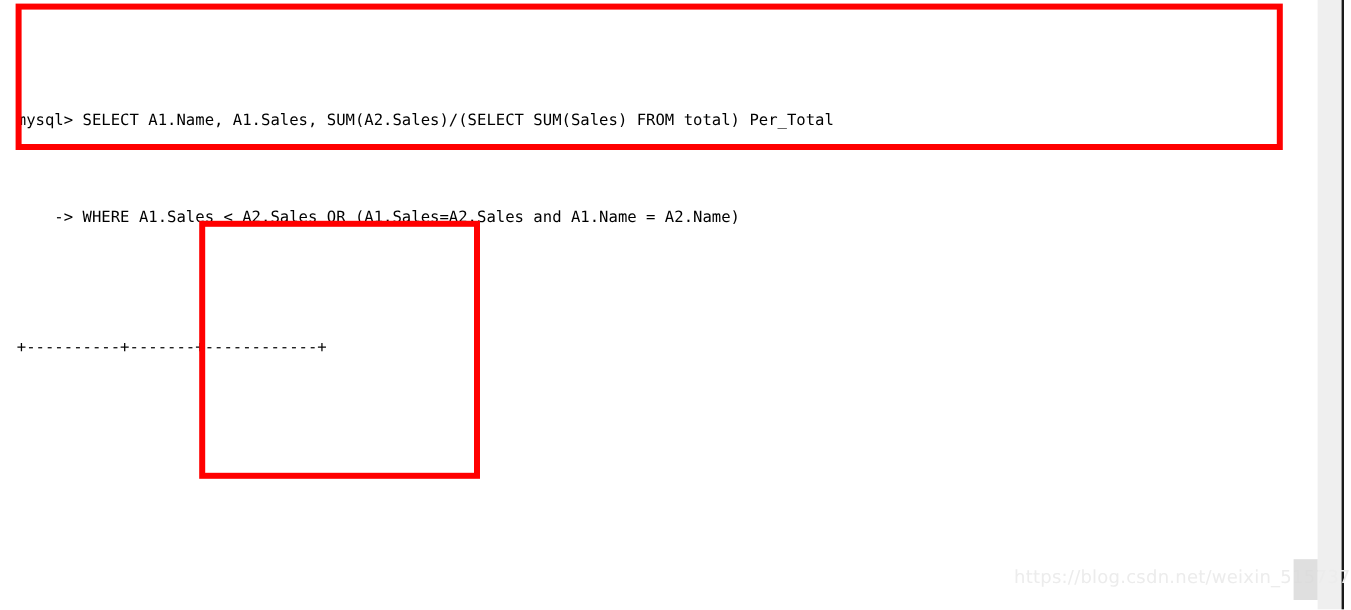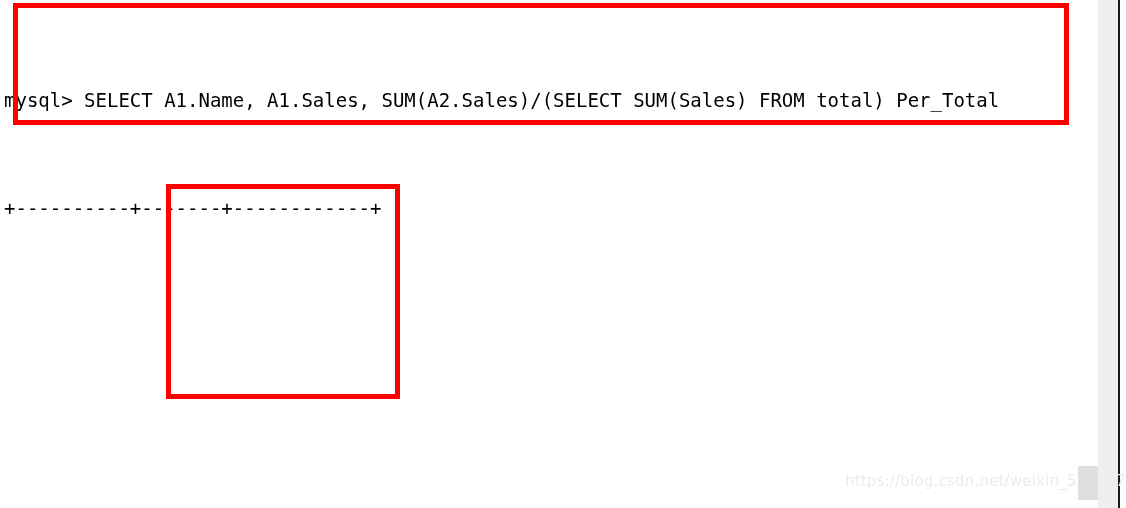--- a/index.html
+++ b/index.html
@@ -11,28 +11,28 @@
     width: 1126px;
     height: 508px;
     position: relative;
     overflow: hidden;
     font-family: "DejaVu Sans Mono", "Liberation Mono", monospace;
   }
 
   
   #terminal {
     position: absolute;
-    left: 4px;
+    left: 14px;
     top: 0;
     width: 1098px;
     height: 508px;
     background: #ffffff;
     color: #000000;
     font-family: "DejaVu Sans Mono", "Liberation Mono", monospace;
-    font-size: 19px;
+    font-size: 13px;
     line-height: 27px;
     white-space: pre;
     padding: 6px 0 0 0;
     box-sizing: border-box;
     letter-spacing: 0px;
   }
   .tline {
     height: 27px;
     white-space: pre;
     display: block;
@@ -101,20 +101,21 @@
     opacity: 0.85;
     pointer-events: none;
   }
 </style>
 </head>
 <body>
 
 <div id="terminal">
 
   <span class="tline">mysql&gt; SELECT A1.Name, A1.Sales, SUM(A2.Sales)/(SELECT SUM(Sales) FROM total) Per_Total</span>
+  <span class="tline">    -&gt; WHERE A1.Sales &lt; A2.Sales OR (A1.Sales=A2.Sales and A1.Name = A2.Name)</span>
 
   <span class="tline">+----------+-------+------------+</span>
   
   
 
   
   
   
   
   

